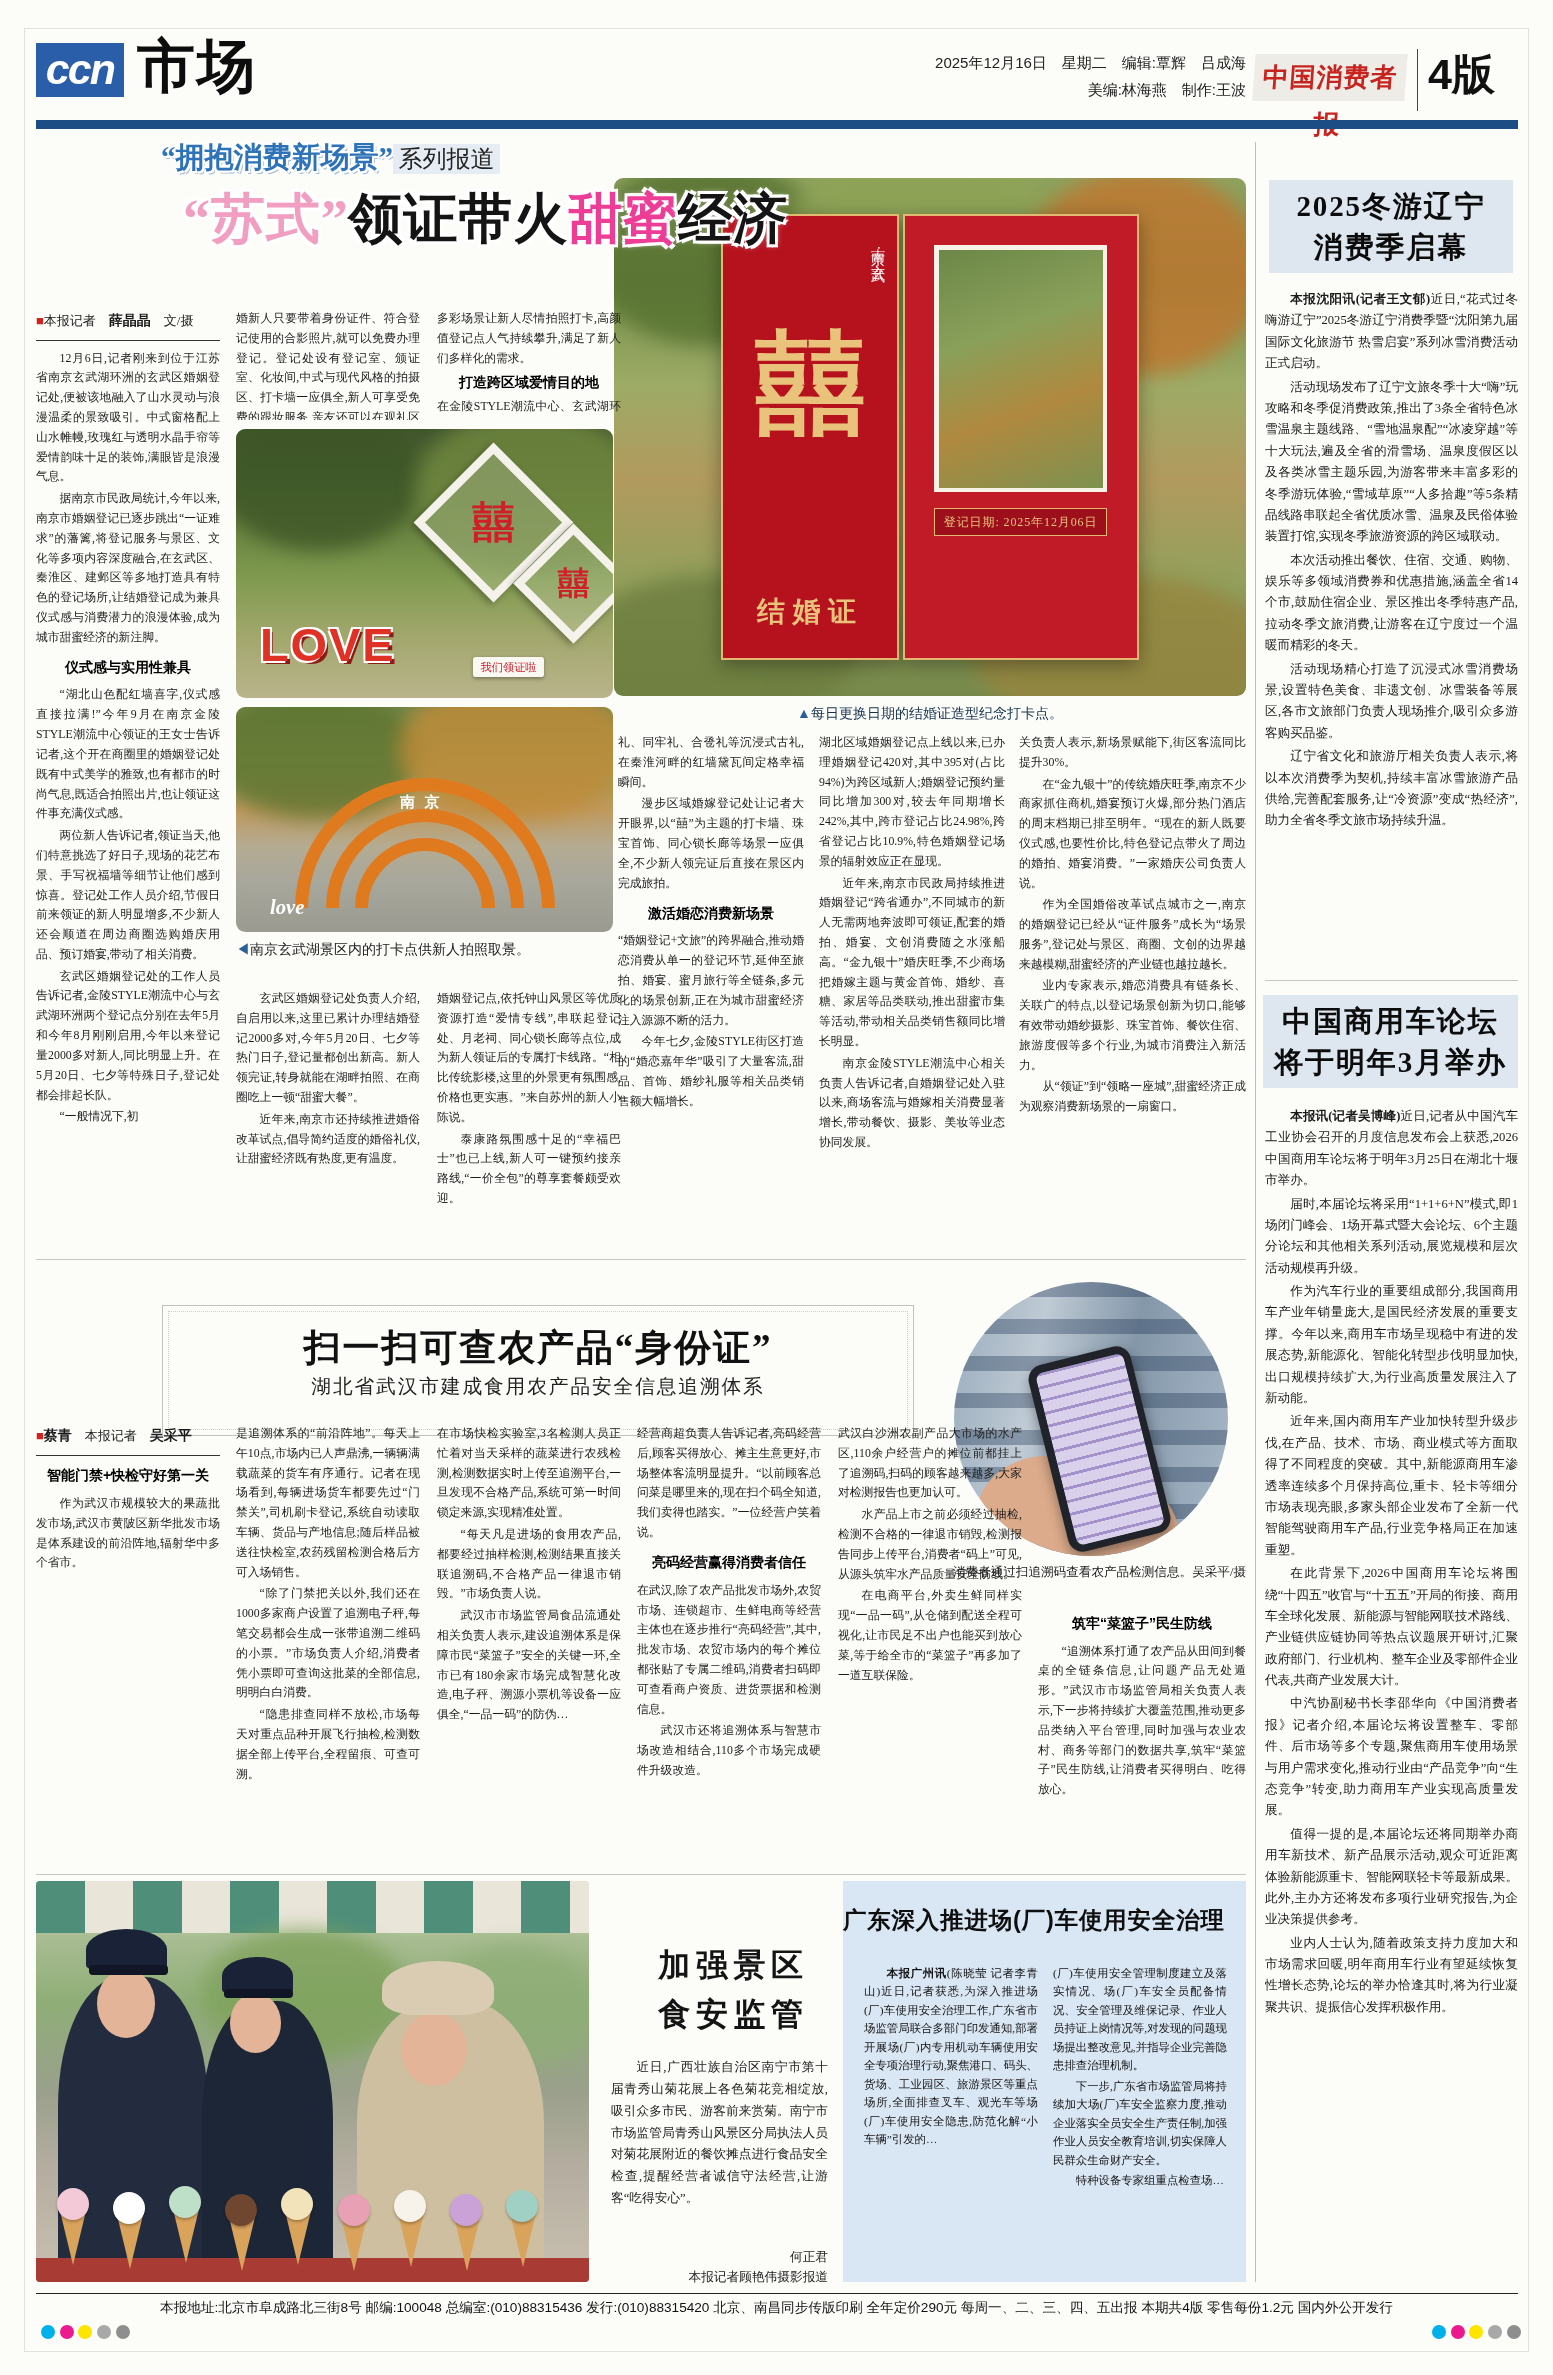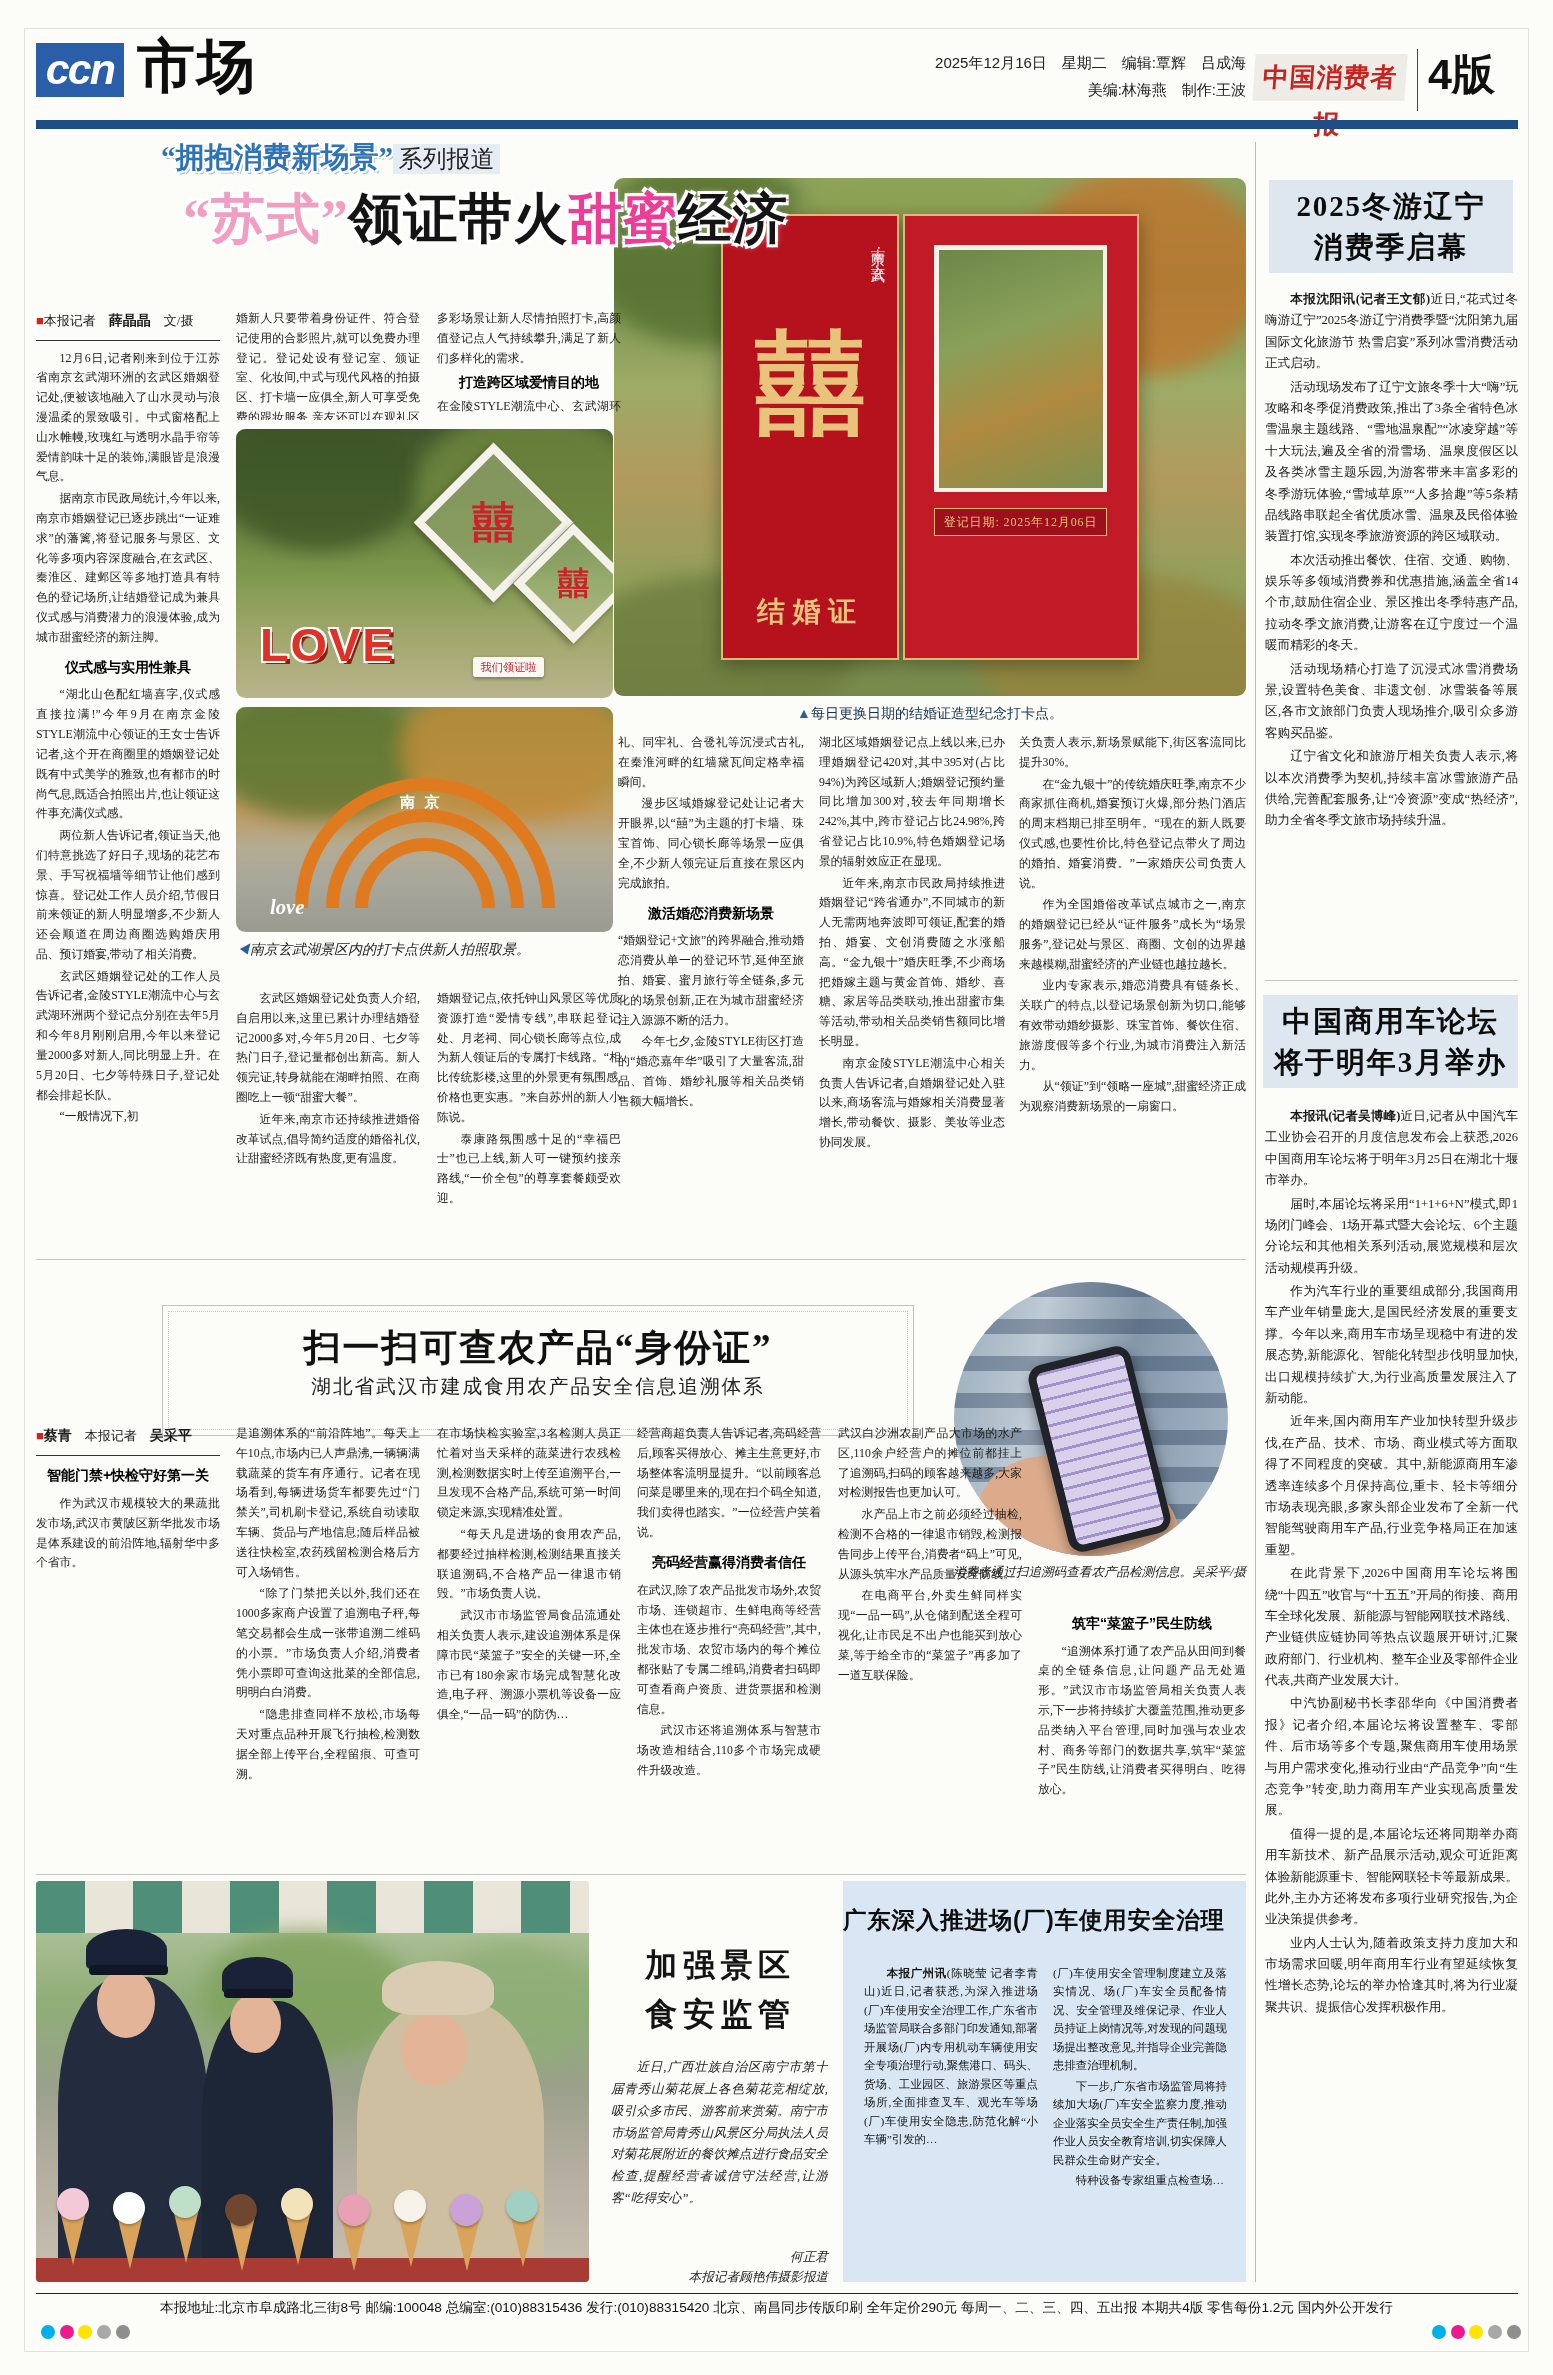--- a/index.html
+++ b/index.html
@@ -28,21 +28,21 @@
   .hl-pink{color:#f29ec2;} .hl-ink{color:#141414;} .hl-mag{color:#ee3d97;}
   .col{position:absolute;font-size:11.8px;line-height:1.68;text-align:justify;overflow:hidden;color:#1b1b1b;}
   .para{margin:0 0 1.9px 0;text-indent:2em;}
   .cont .para:first-child{text-indent:0;}
   .subhead{font:bold 14px/1.5 "Liberation Sans",sans-serif;text-align:center;text-indent:0;margin:9.4px 0 7.5px;color:#000;}
   .byline{font-size:13px;border-bottom:0.9px solid #333;padding-bottom:7.5px;margin-bottom:7.5px;text-indent:0;text-align:left;}
   .byline b{font-size:14px;}
   .red{color:#d1241f;}
   .caption{position:absolute;font-size:14px;color:#15314e;font-family:"Liberation Serif",serif;}
   .caption .arrow{color:#2a6099;}
-  .kai{font-style:italic;color:#222;}
+  .kai{color:#222;}
   
   .photo{position:absolute;overflow:hidden;border-radius:9.4px;}
   .blob{position:absolute;border-radius:50%;filter:blur(9.4px);opacity:.8;}
   .p1{background:linear-gradient(180deg,#8fa360 0%,#76904c 20%,#9dab66 40%,#b29a5e 58%,#93a05c 78%,#76894b 100%);}
   .cert{position:absolute;left:17%;top:7%;width:66%;height:86%;display:flex;gap:3.7px;filter:drop-shadow(0 5.6px 9.4px rgba(0,0,0,.35));}
   .cert .pg{flex:1;position:relative;border:2.8px solid #e3b873;}
   .cert .pgl{background:#b5121e;}
   .cert .pgr{background:#c01b26;padding:7%;}
   .xi-big{position:absolute;left:50%;top:38%;transform:translate(-50%,-50%);font-size:112px;color:#e9c27c;font-weight:bold;}
   .vtext{position:absolute;right:6%;top:5%;writing-mode:vertical-rl;color:#fff;font-size:14px;letter-spacing:3.7px;}
@@ -79,21 +79,21 @@
   .cone{position:absolute;width:0;height:0;border-left:13px solid transparent;border-right:13px solid transparent;border-top:54px solid #d9a35c;}
   .scoop{position:absolute;width:32px;height:32px;border-radius:50%;box-shadow:0 1.9px 2.8px rgba(0,0,0,.25);}
   
   .rule-h{position:absolute;background:#c6c6c0;height:0.9px;}
   .rule-v{position:absolute;background:#bdbdb7;width:0.9px;}
   .lacebox{left:162px;top:1272px;width:750px;height:129px;border:0.9px solid #c2c2bc;margin-top:33px;}
   .lacebox::before{content:"";position:absolute;inset:4.7px;border:1.9px dotted #cdcdc7;}
   .farm-title{margin-top:19px;text-align:center;font:bold 37px/45px "Liberation Serif",serif;color:#111;letter-spacing:1.9px;}
   .farm-sub{text-align:center;font:19.7px/32px "Liberation Sans",sans-serif;color:#222;letter-spacing:1.9px;}
   
-  .scenic-title{left:612px;top:1941px;width:217px;text-align:center;font:bold 32px/49px "Liberation Serif",serif;letter-spacing:5.6px;}
+  .scenic-title{left:625px;top:1941px;width:217px;text-align:center;font:bold 32px/49px "Liberation Serif",serif;letter-spacing:5.6px;}
   .scenic-cap{left:611px;top:2057px;width:217px;height:193px;font-size:12.7px;line-height:1.72;text-align:justify;overflow:hidden;}
   .scenic-credit{left:611px;top:2247px;width:217px;text-align:right;font-size:12.7px;line-height:1.6;}
   .bluebox{left:843px;top:1881px;width:403px;height:401px;background:#d9e6f3;}
   .bluebox .t{margin-top:22.5px;text-align:left;font:bold 23.4px/32px "Liberation Sans",sans-serif;color:#0e0e0e;letter-spacing:0.9px;}
   .gd-col{position:absolute;width:174px;height:292px;font-size:11.4px;line-height:1.62;text-align:justify;overflow:hidden;}
   
   .side-title{position:absolute;background:#dee7f0;text-align:center;font:bold 29px/41px "Liberation Serif",serif;color:#0c0c0c;padding:5.6px 0;letter-spacing:1.9px;}
   .side-col{position:absolute;font-size:12.6px;line-height:1.7;text-align:justify;overflow:hidden;color:#1a1a1a;}
   
   .footer-rule{left:36px;top:2293px;width:1482px;height:0.9px;background:#222;}

